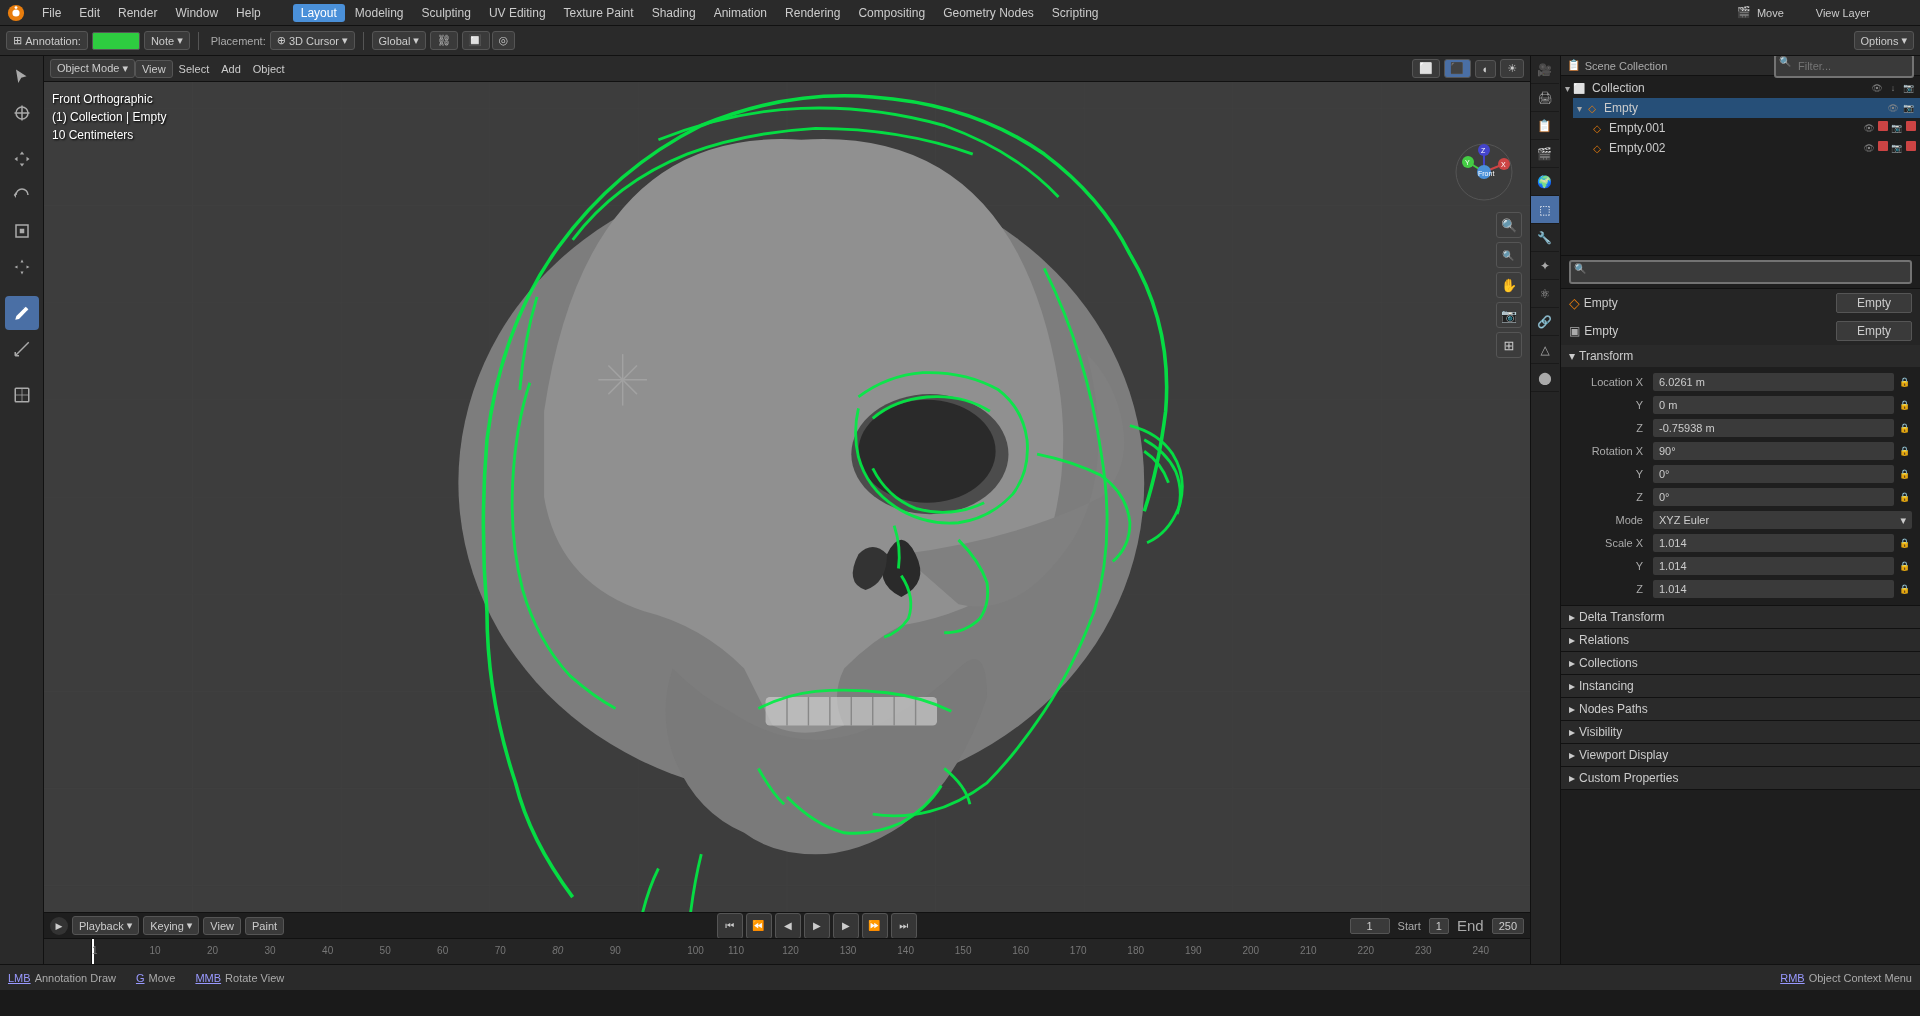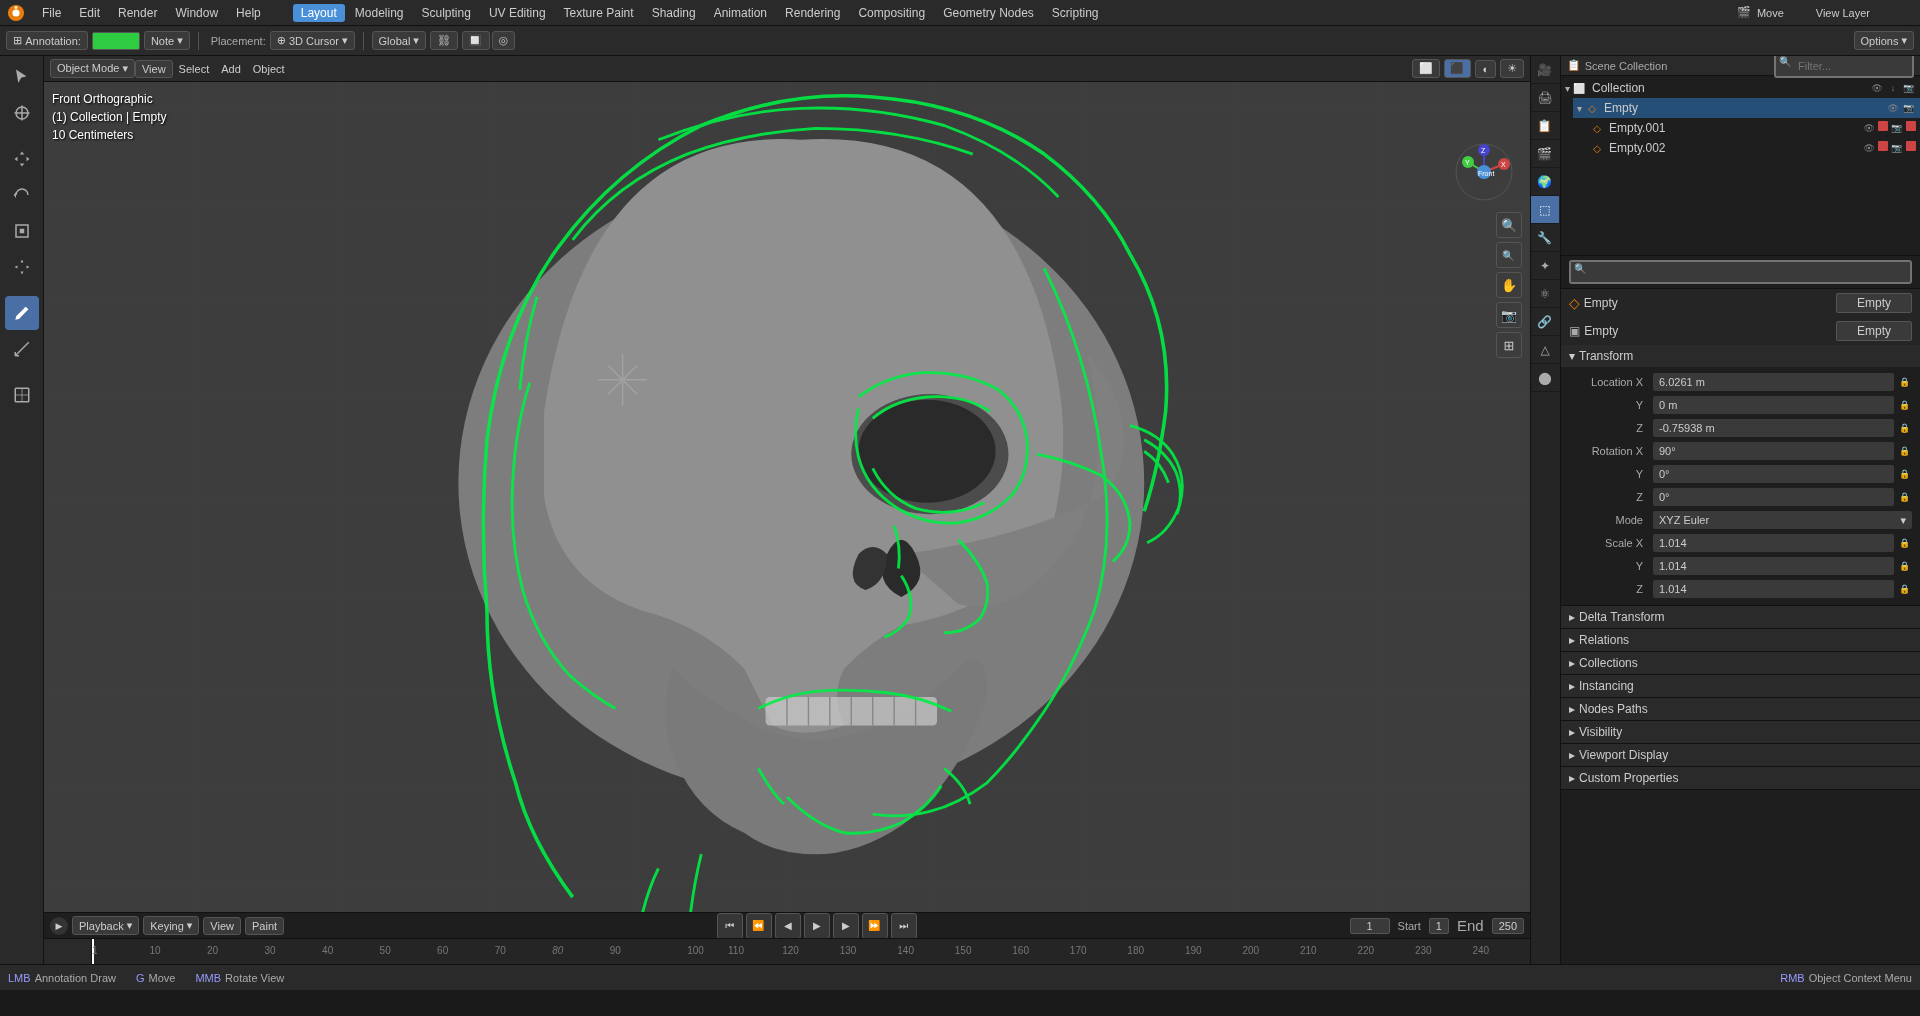--- a/index.html
+++ b/index.html
@@ -109,21 +109,21 @@
     }
     .frame-num { position: absolute; font-size: 10px; color: #777; top: 6px; }
     .playhead { position: absolute; width: 2px; height: 100%; background: #fff; top: 0; left: 48px; }
 
     
     #status-bar {
       width: 100%; height: 26px; background: #2a2a2a; border-top: 1px solid #111;
       display: flex; align-items: center; padding: 0 8px; gap: 20px; font-size: 11px; color: #aaa;
     }
     .status-item { display: flex; align-items: center; gap: 4px; }
-    .status-key { color: #9999ff; }
+    .status-key { color: #9999ff; text-decoration: underline; }
 
     
     .search-box { width: 100%; height: 24px; background: #3a3a3a; border: 2px solid #737373; border-radius: 3px; color: #ccc; font-size: 11px; padding: 0 6px 0 22px; }
 
     
     #viewport-header {
       height: 26px; background: #2a2a2a; display: flex; align-items: center; gap: 0; padding: 0 6px; border-bottom: 1px solid #111;
     }
   </style>
 </head>

